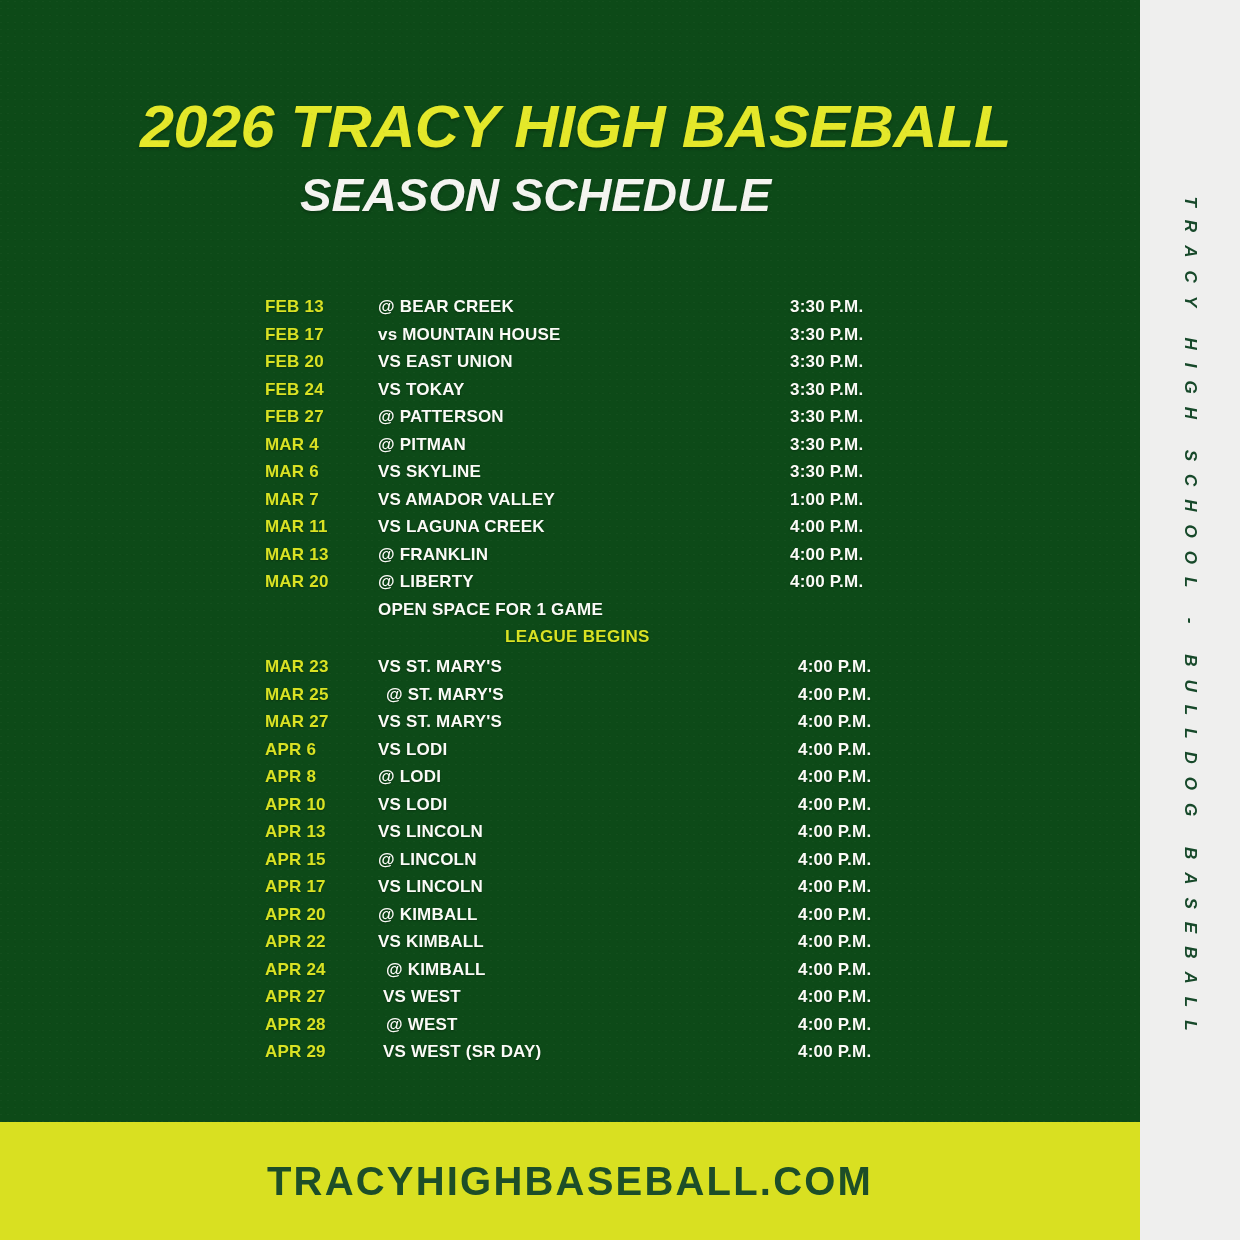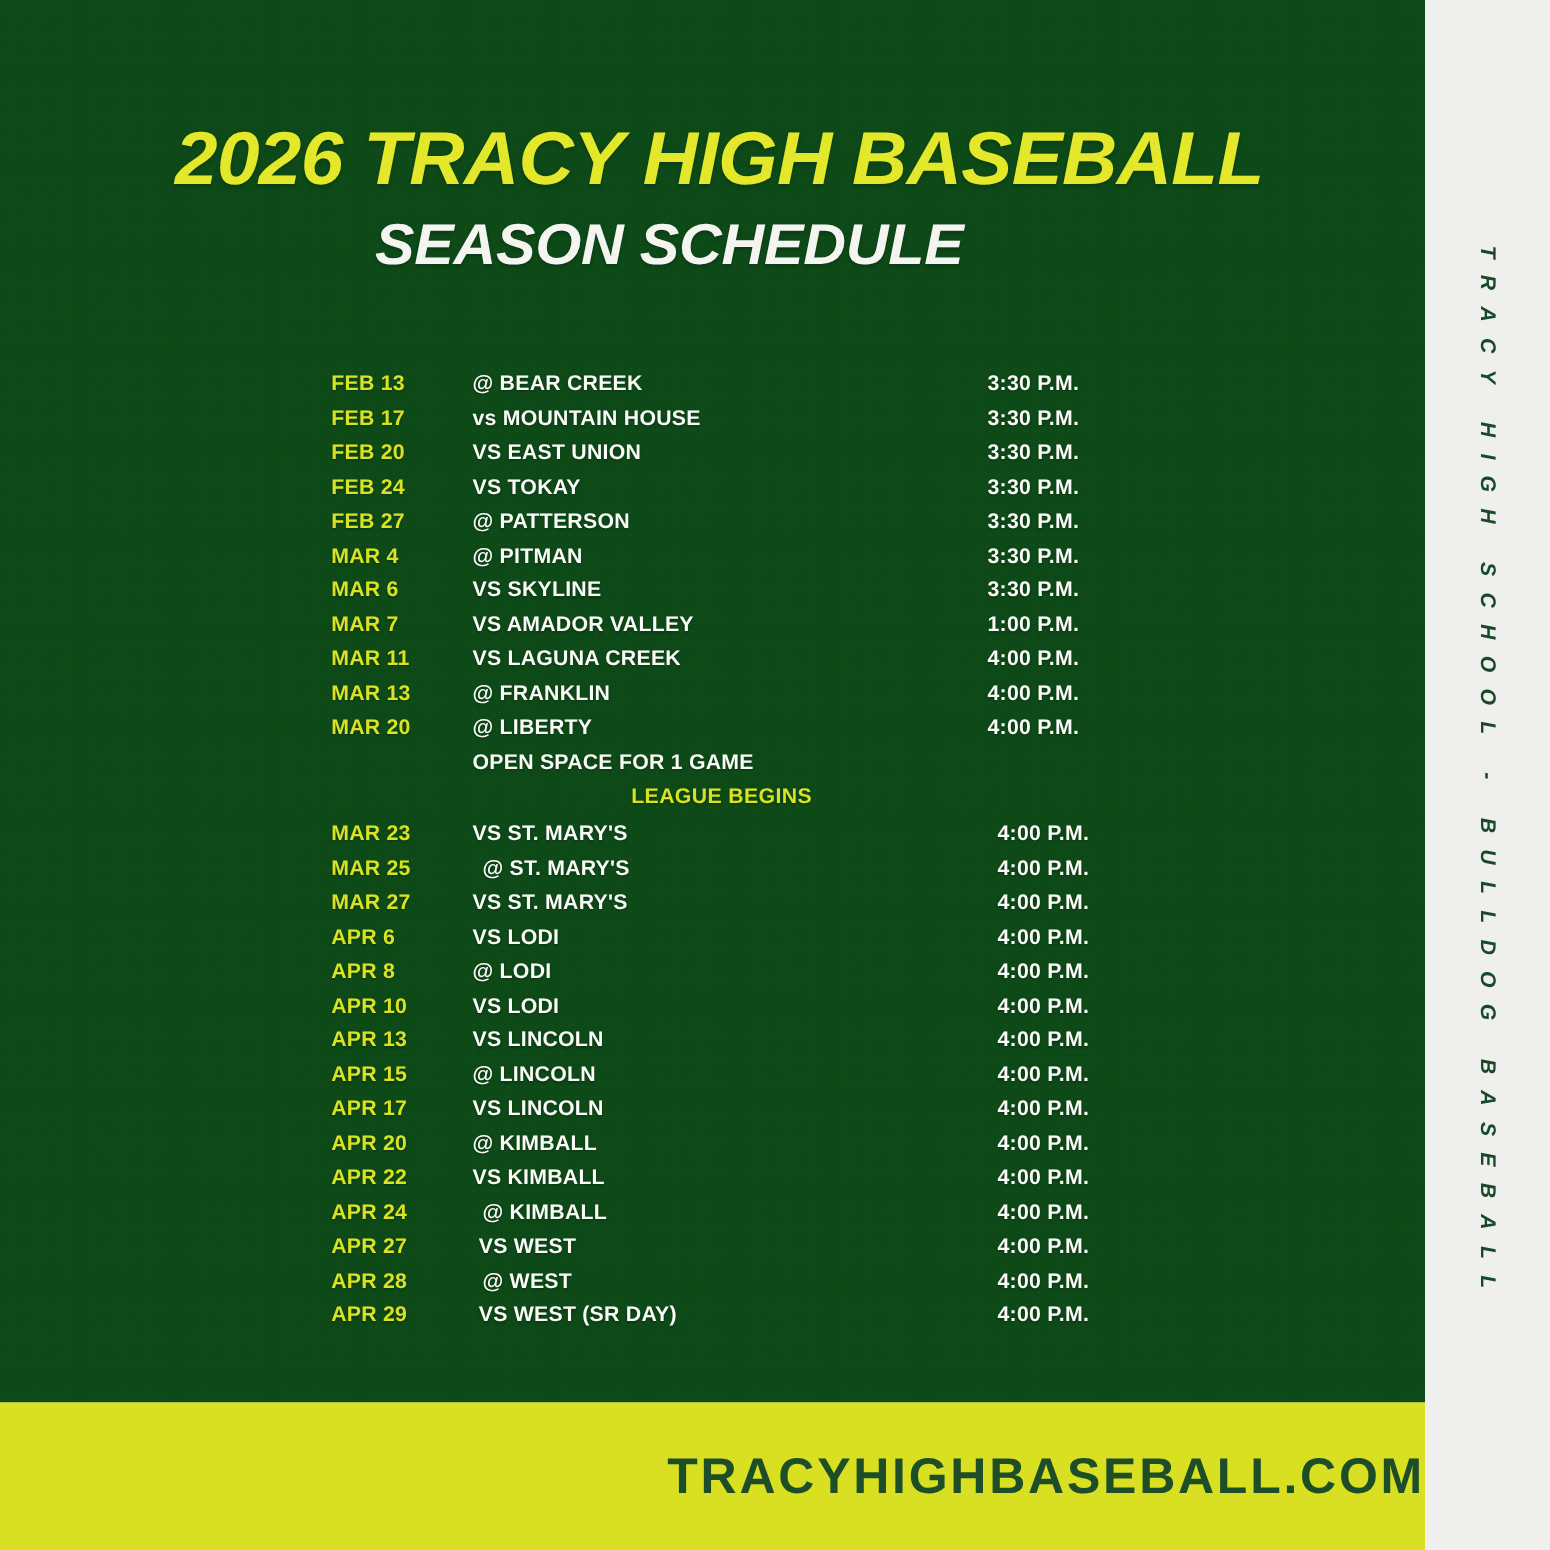--- a/index.html
+++ b/index.html
@@ -141,21 +141,21 @@
   }
 
   
   .footer {
     position:absolute;
     left:0; top:1122px;
     width:1140px; height:118px;
     background:#d9e021;
     display:flex;
     align-items:center;
-    justify-content:flex-end;
+    justify-content:center;
   }
   .footer .url {
     font-size:40px;
     font-weight:bold;
     color:#1d4e28;
     letter-spacing:2.2px;
     white-space:nowrap;
   }
 
   

